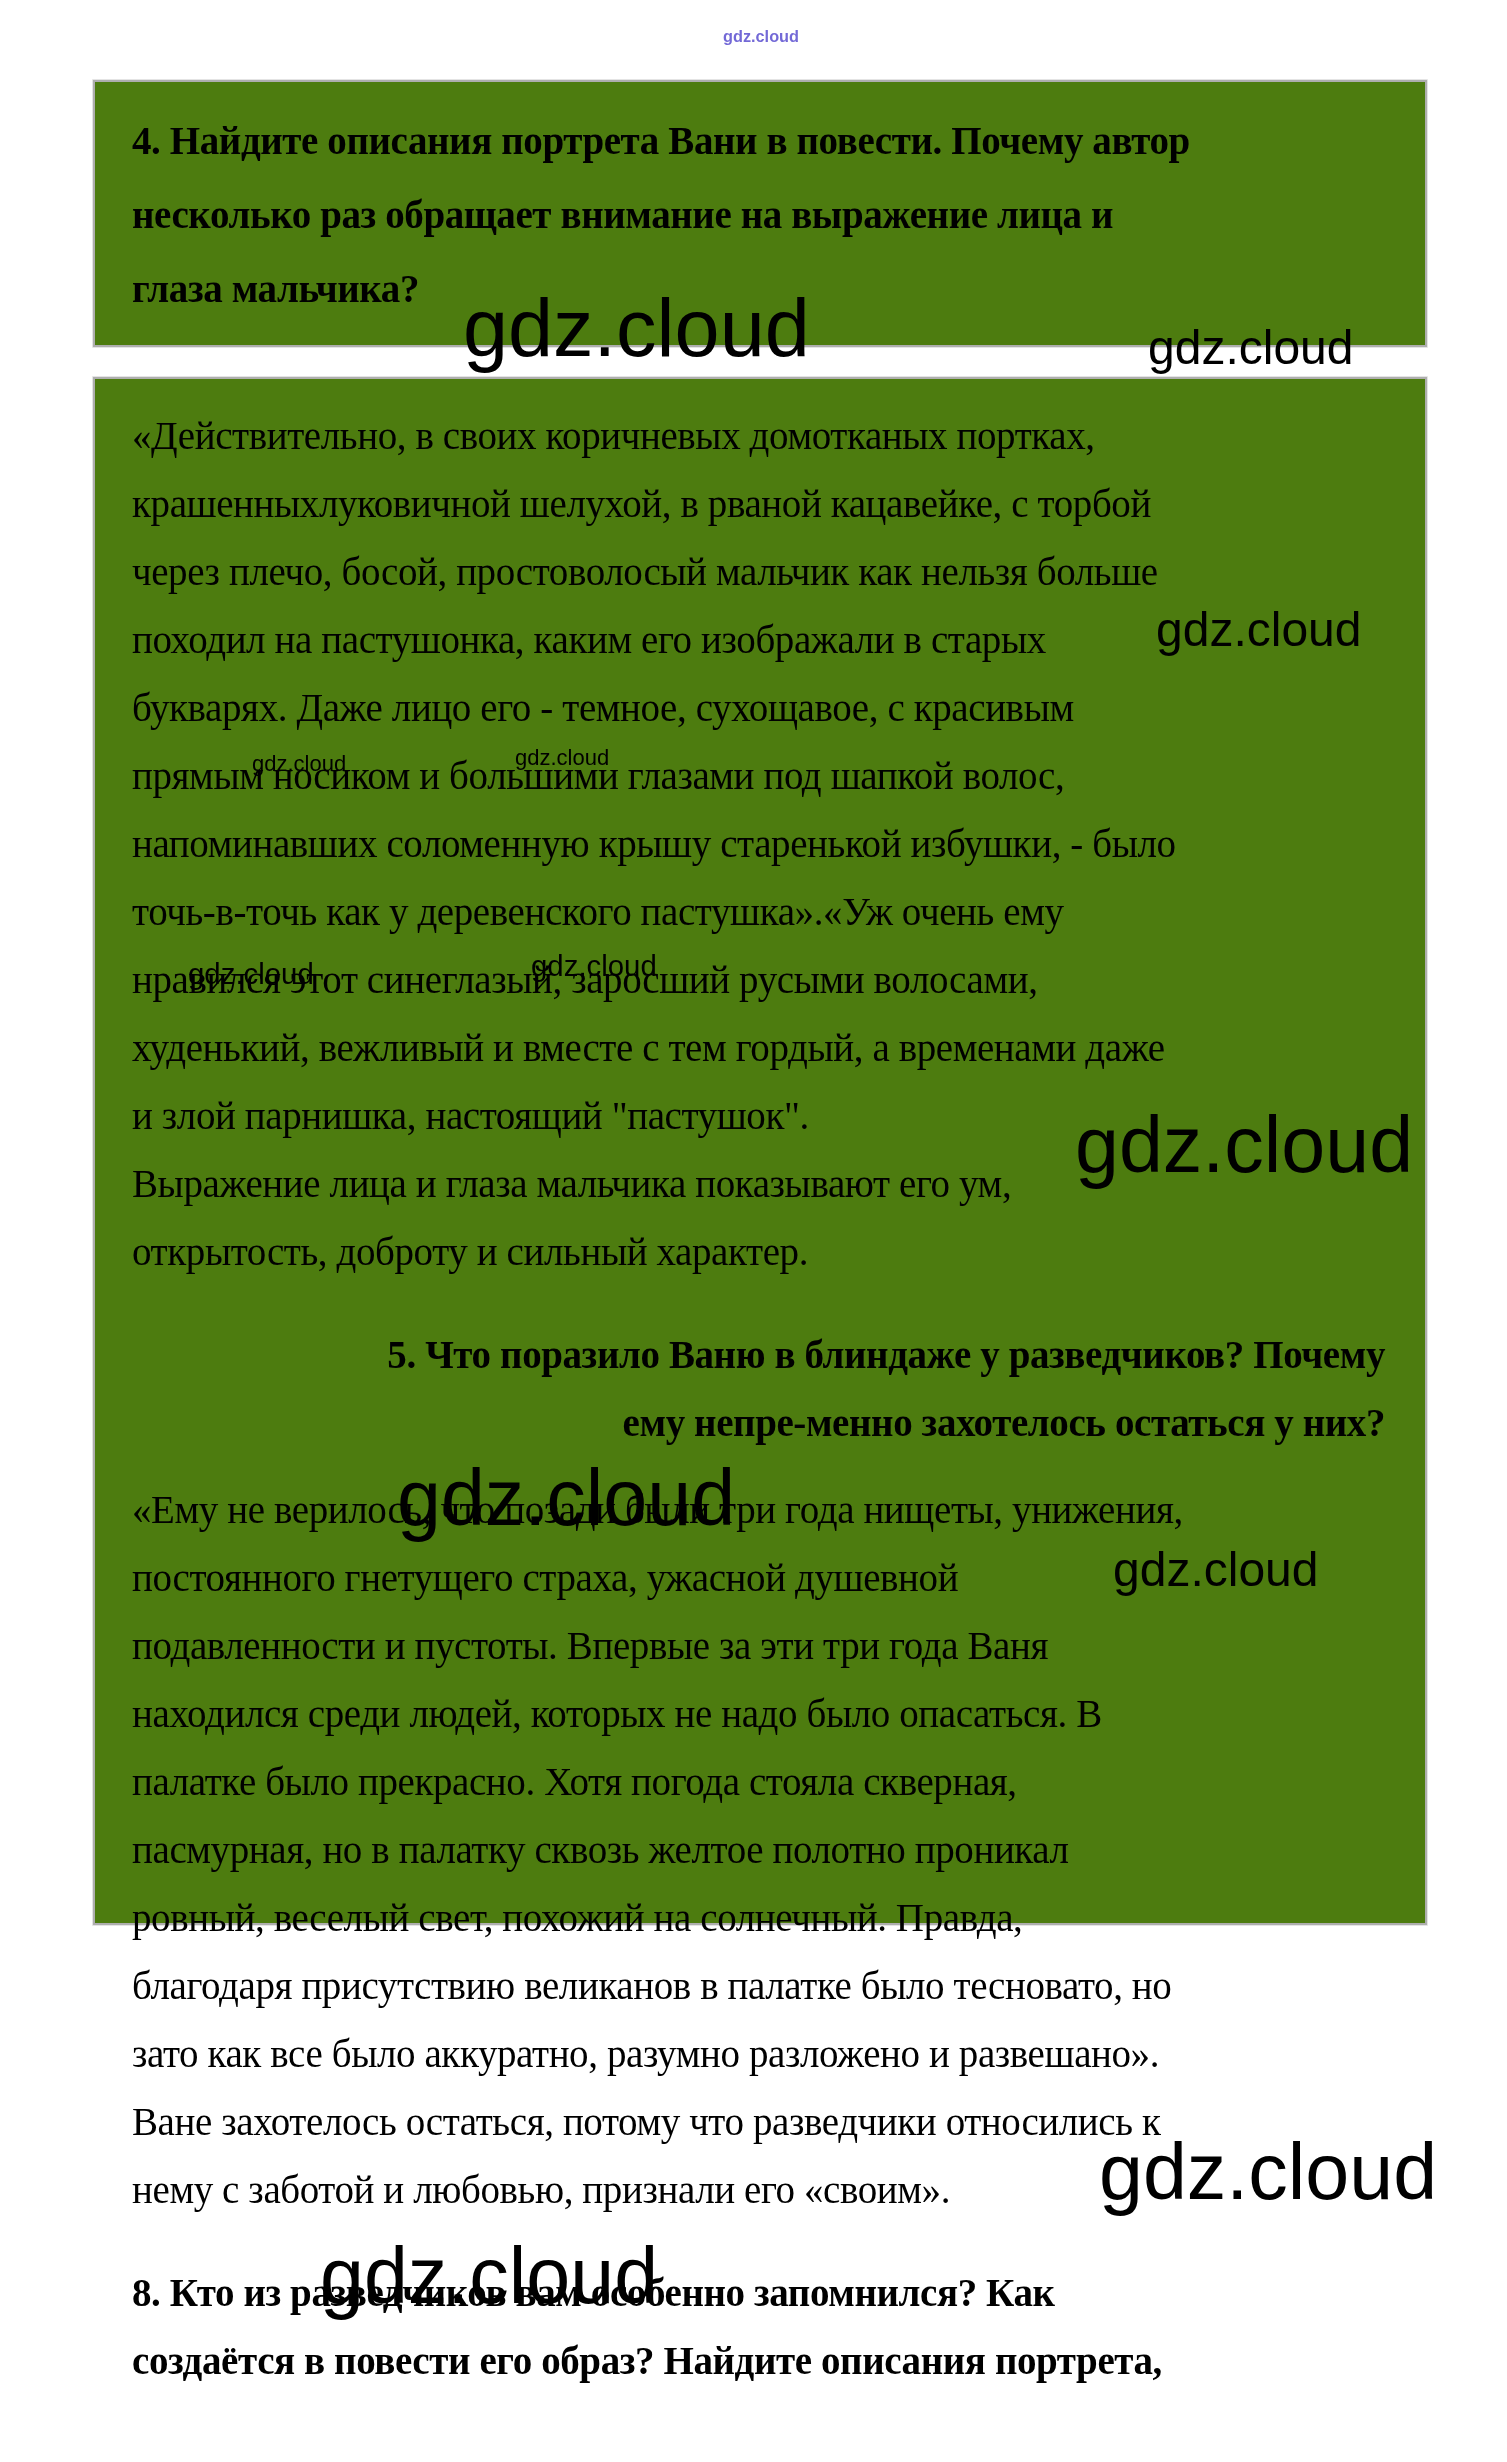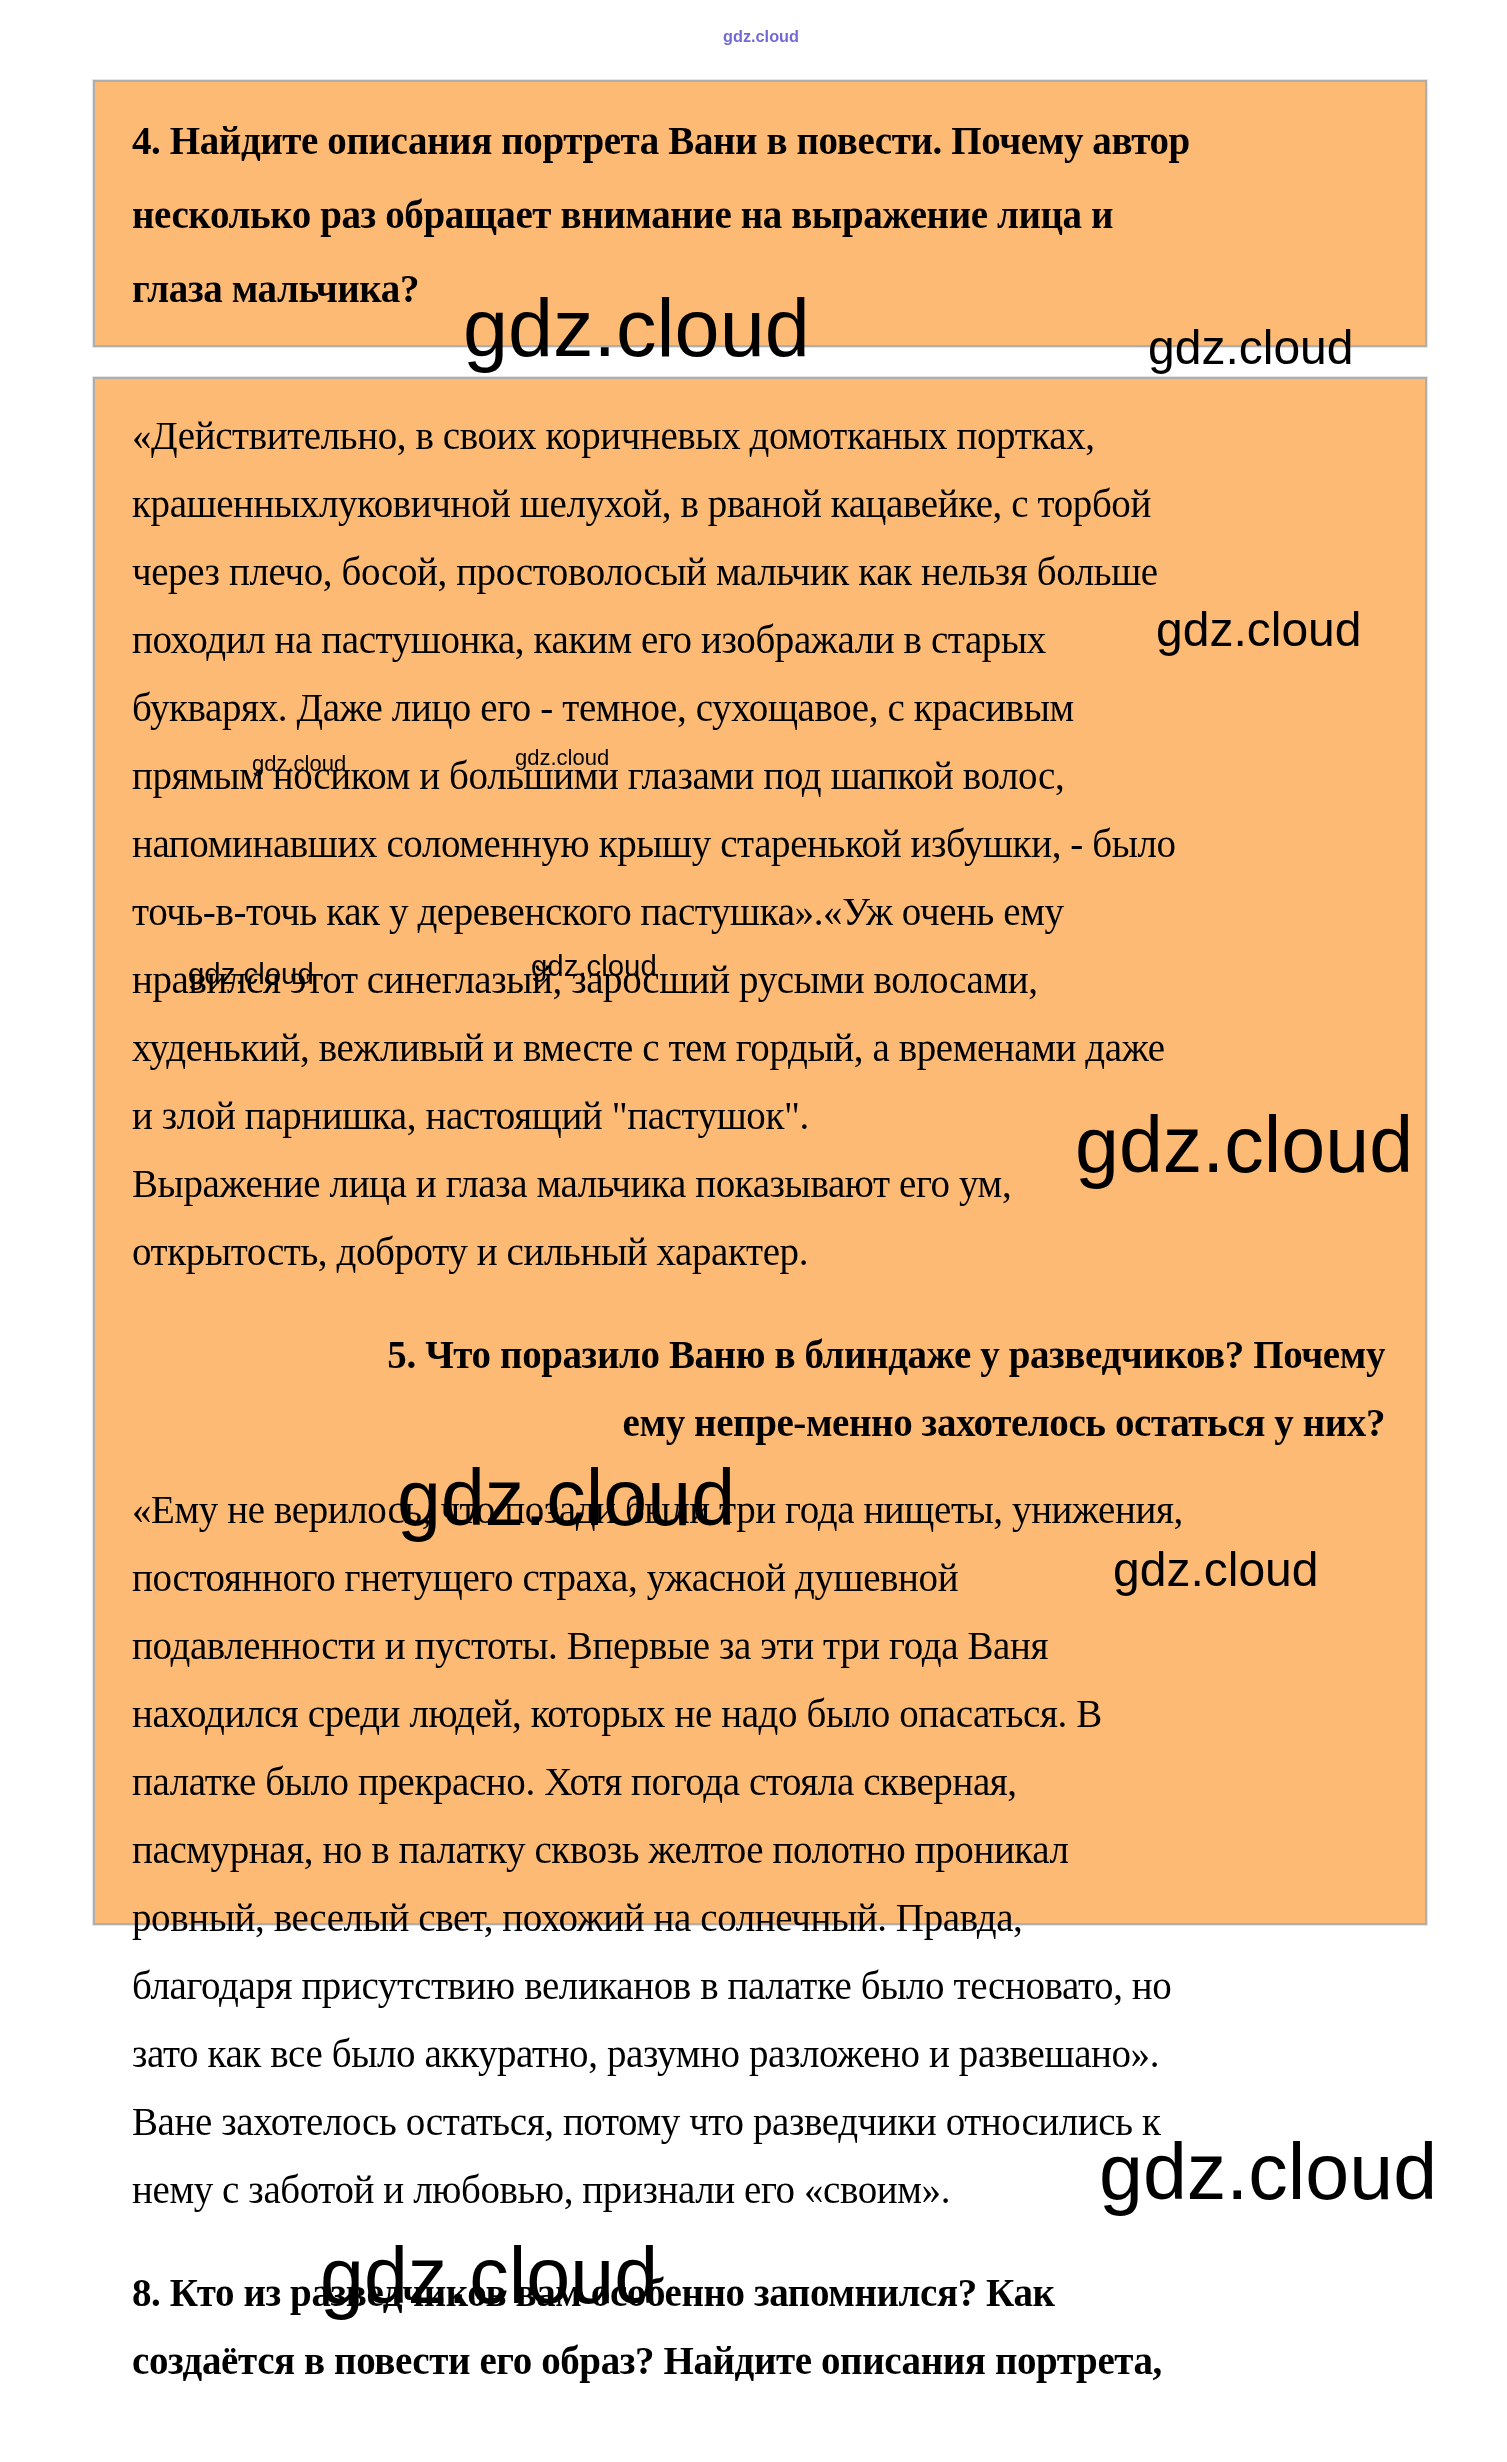--- a/index.html
+++ b/index.html
@@ -16,21 +16,21 @@
     font-family: "Liberation Serif", serif;
     color: #000000;
   }
   .box {
     position: absolute;
     left: 93px;
     width: 1334px;
     box-sizing: border-box;
     border: 2.3px solid #aeaeae;
     box-shadow: 0 0 0 0.8px #dedede;
-    background: #fdba74;
+    background: #4d7c0f;
   }
   .box-q4 {
     top: 80px;
     height: 267px;
     padding: 22px 40px 0 37px;
   }
   .box-main {
     top: 377px;
     height: 1548px;
     padding: 23px 40px 0 37px;

